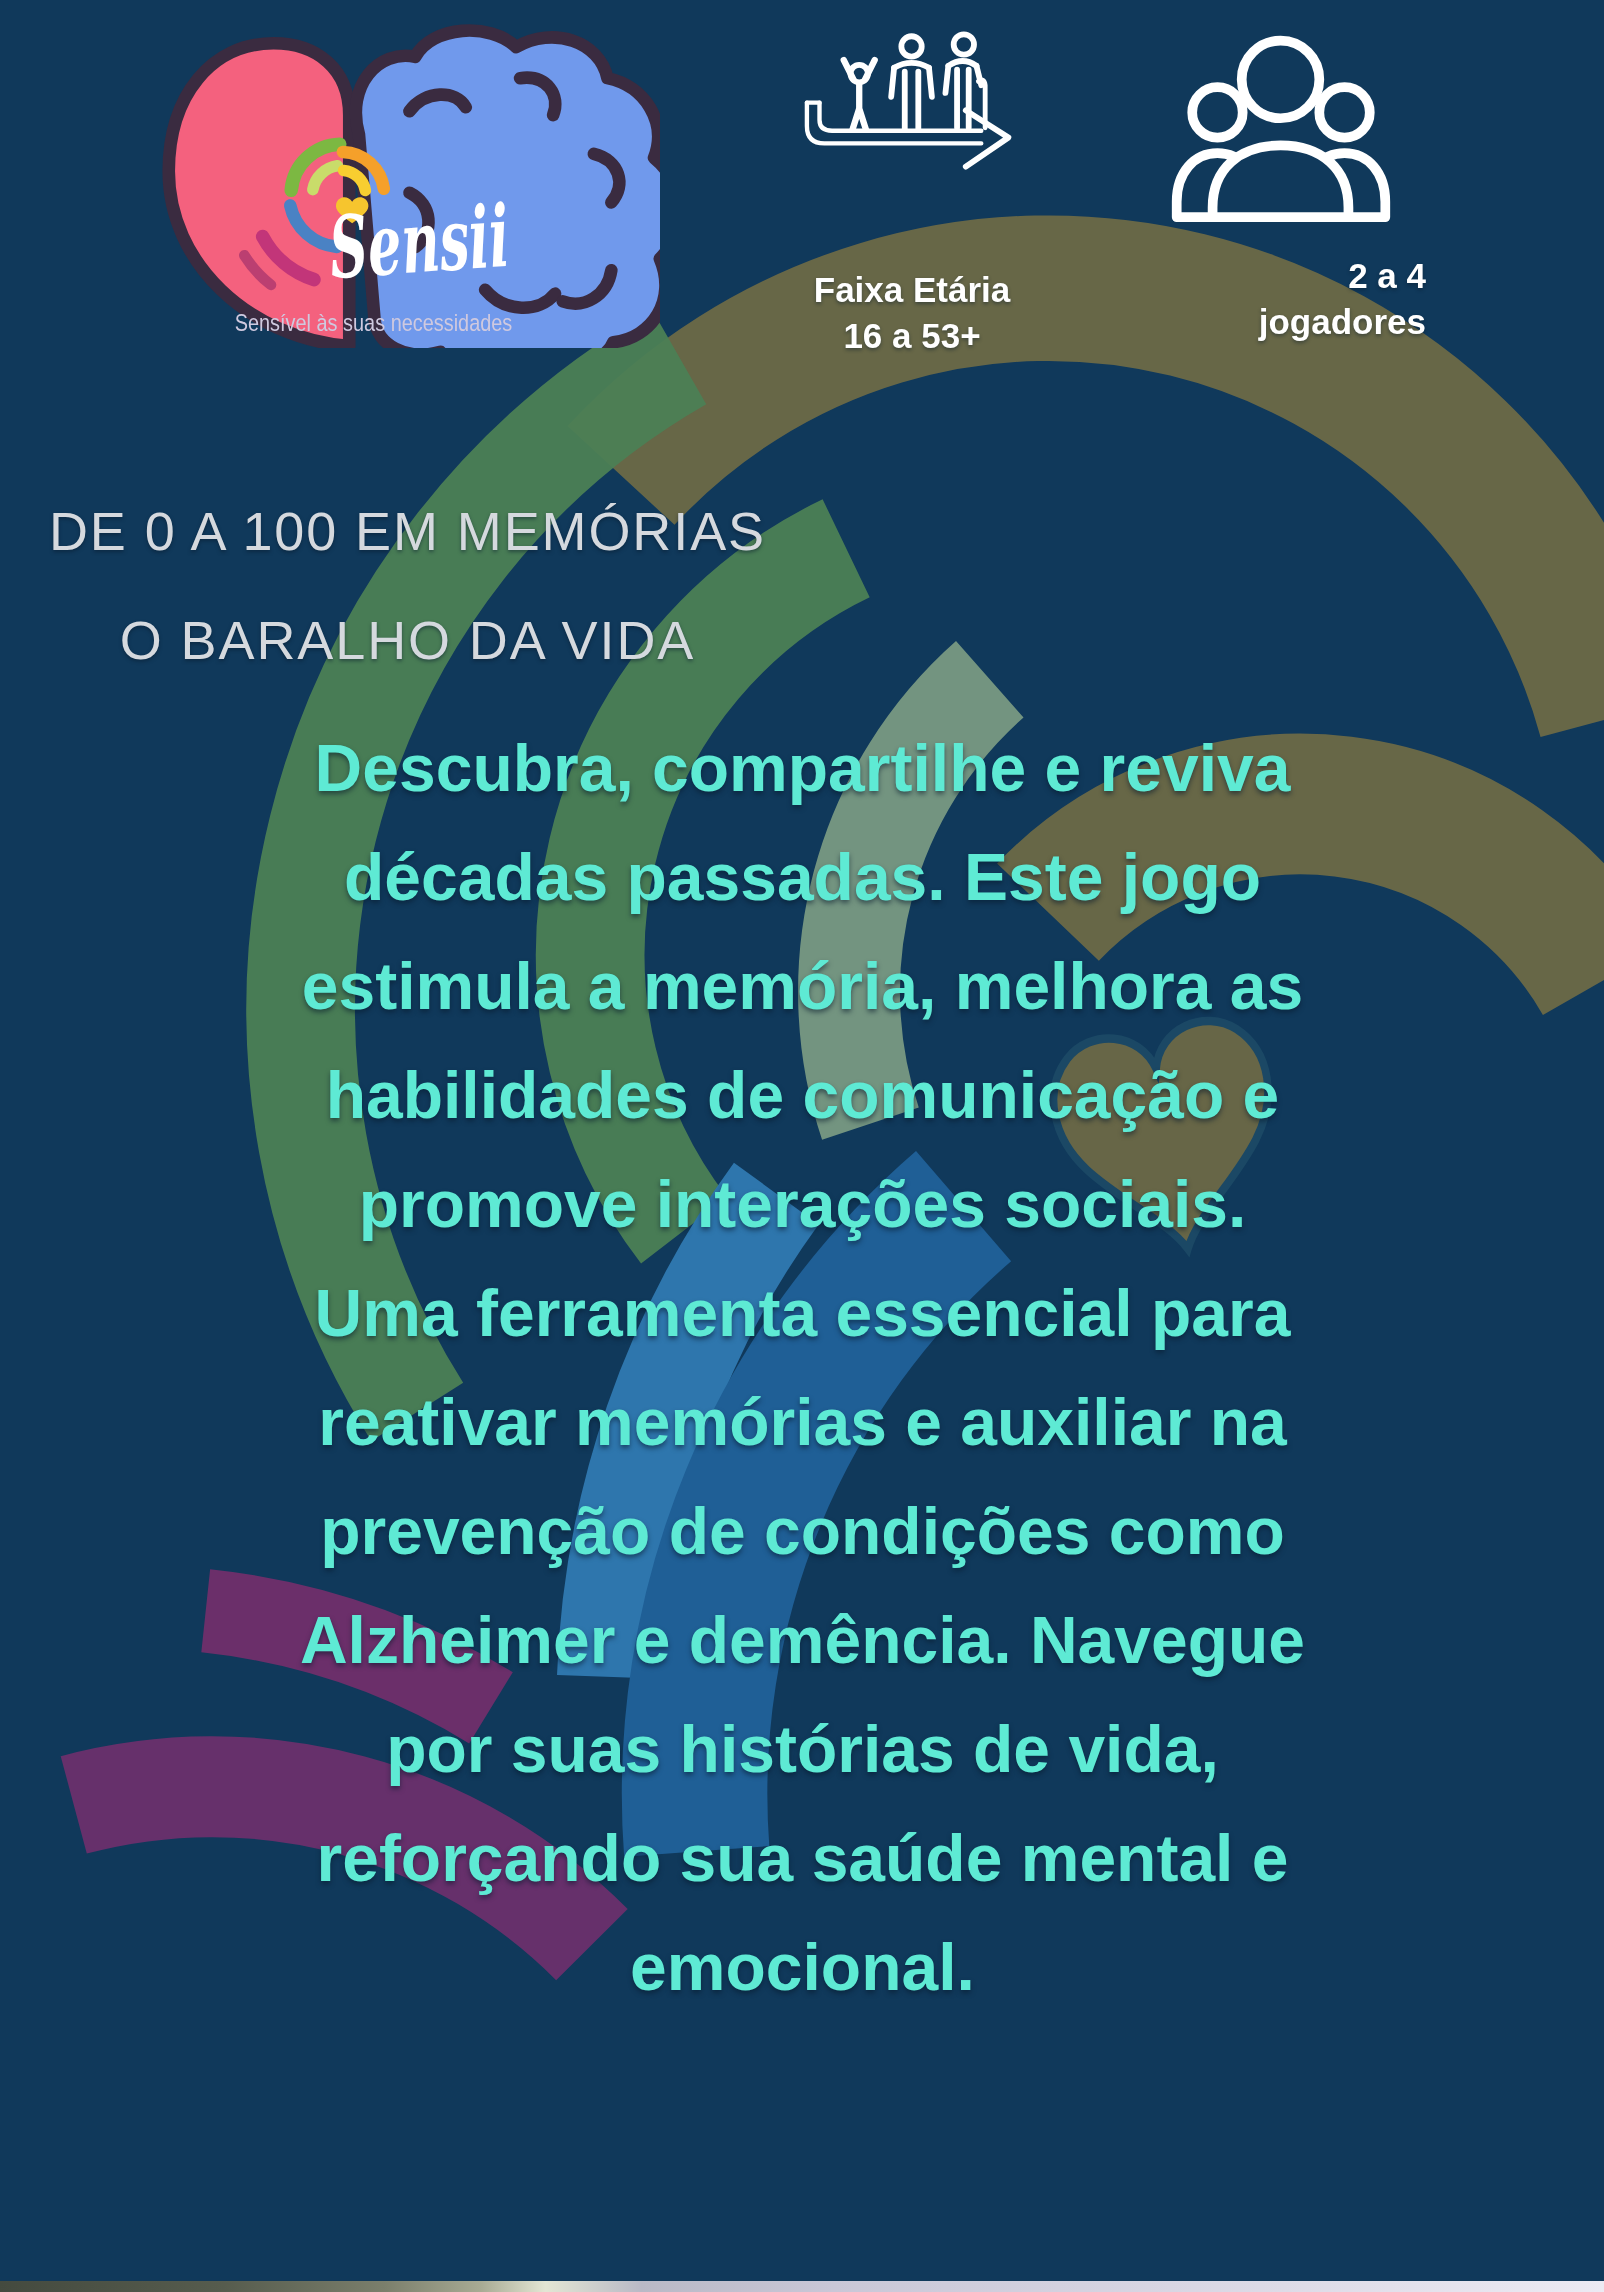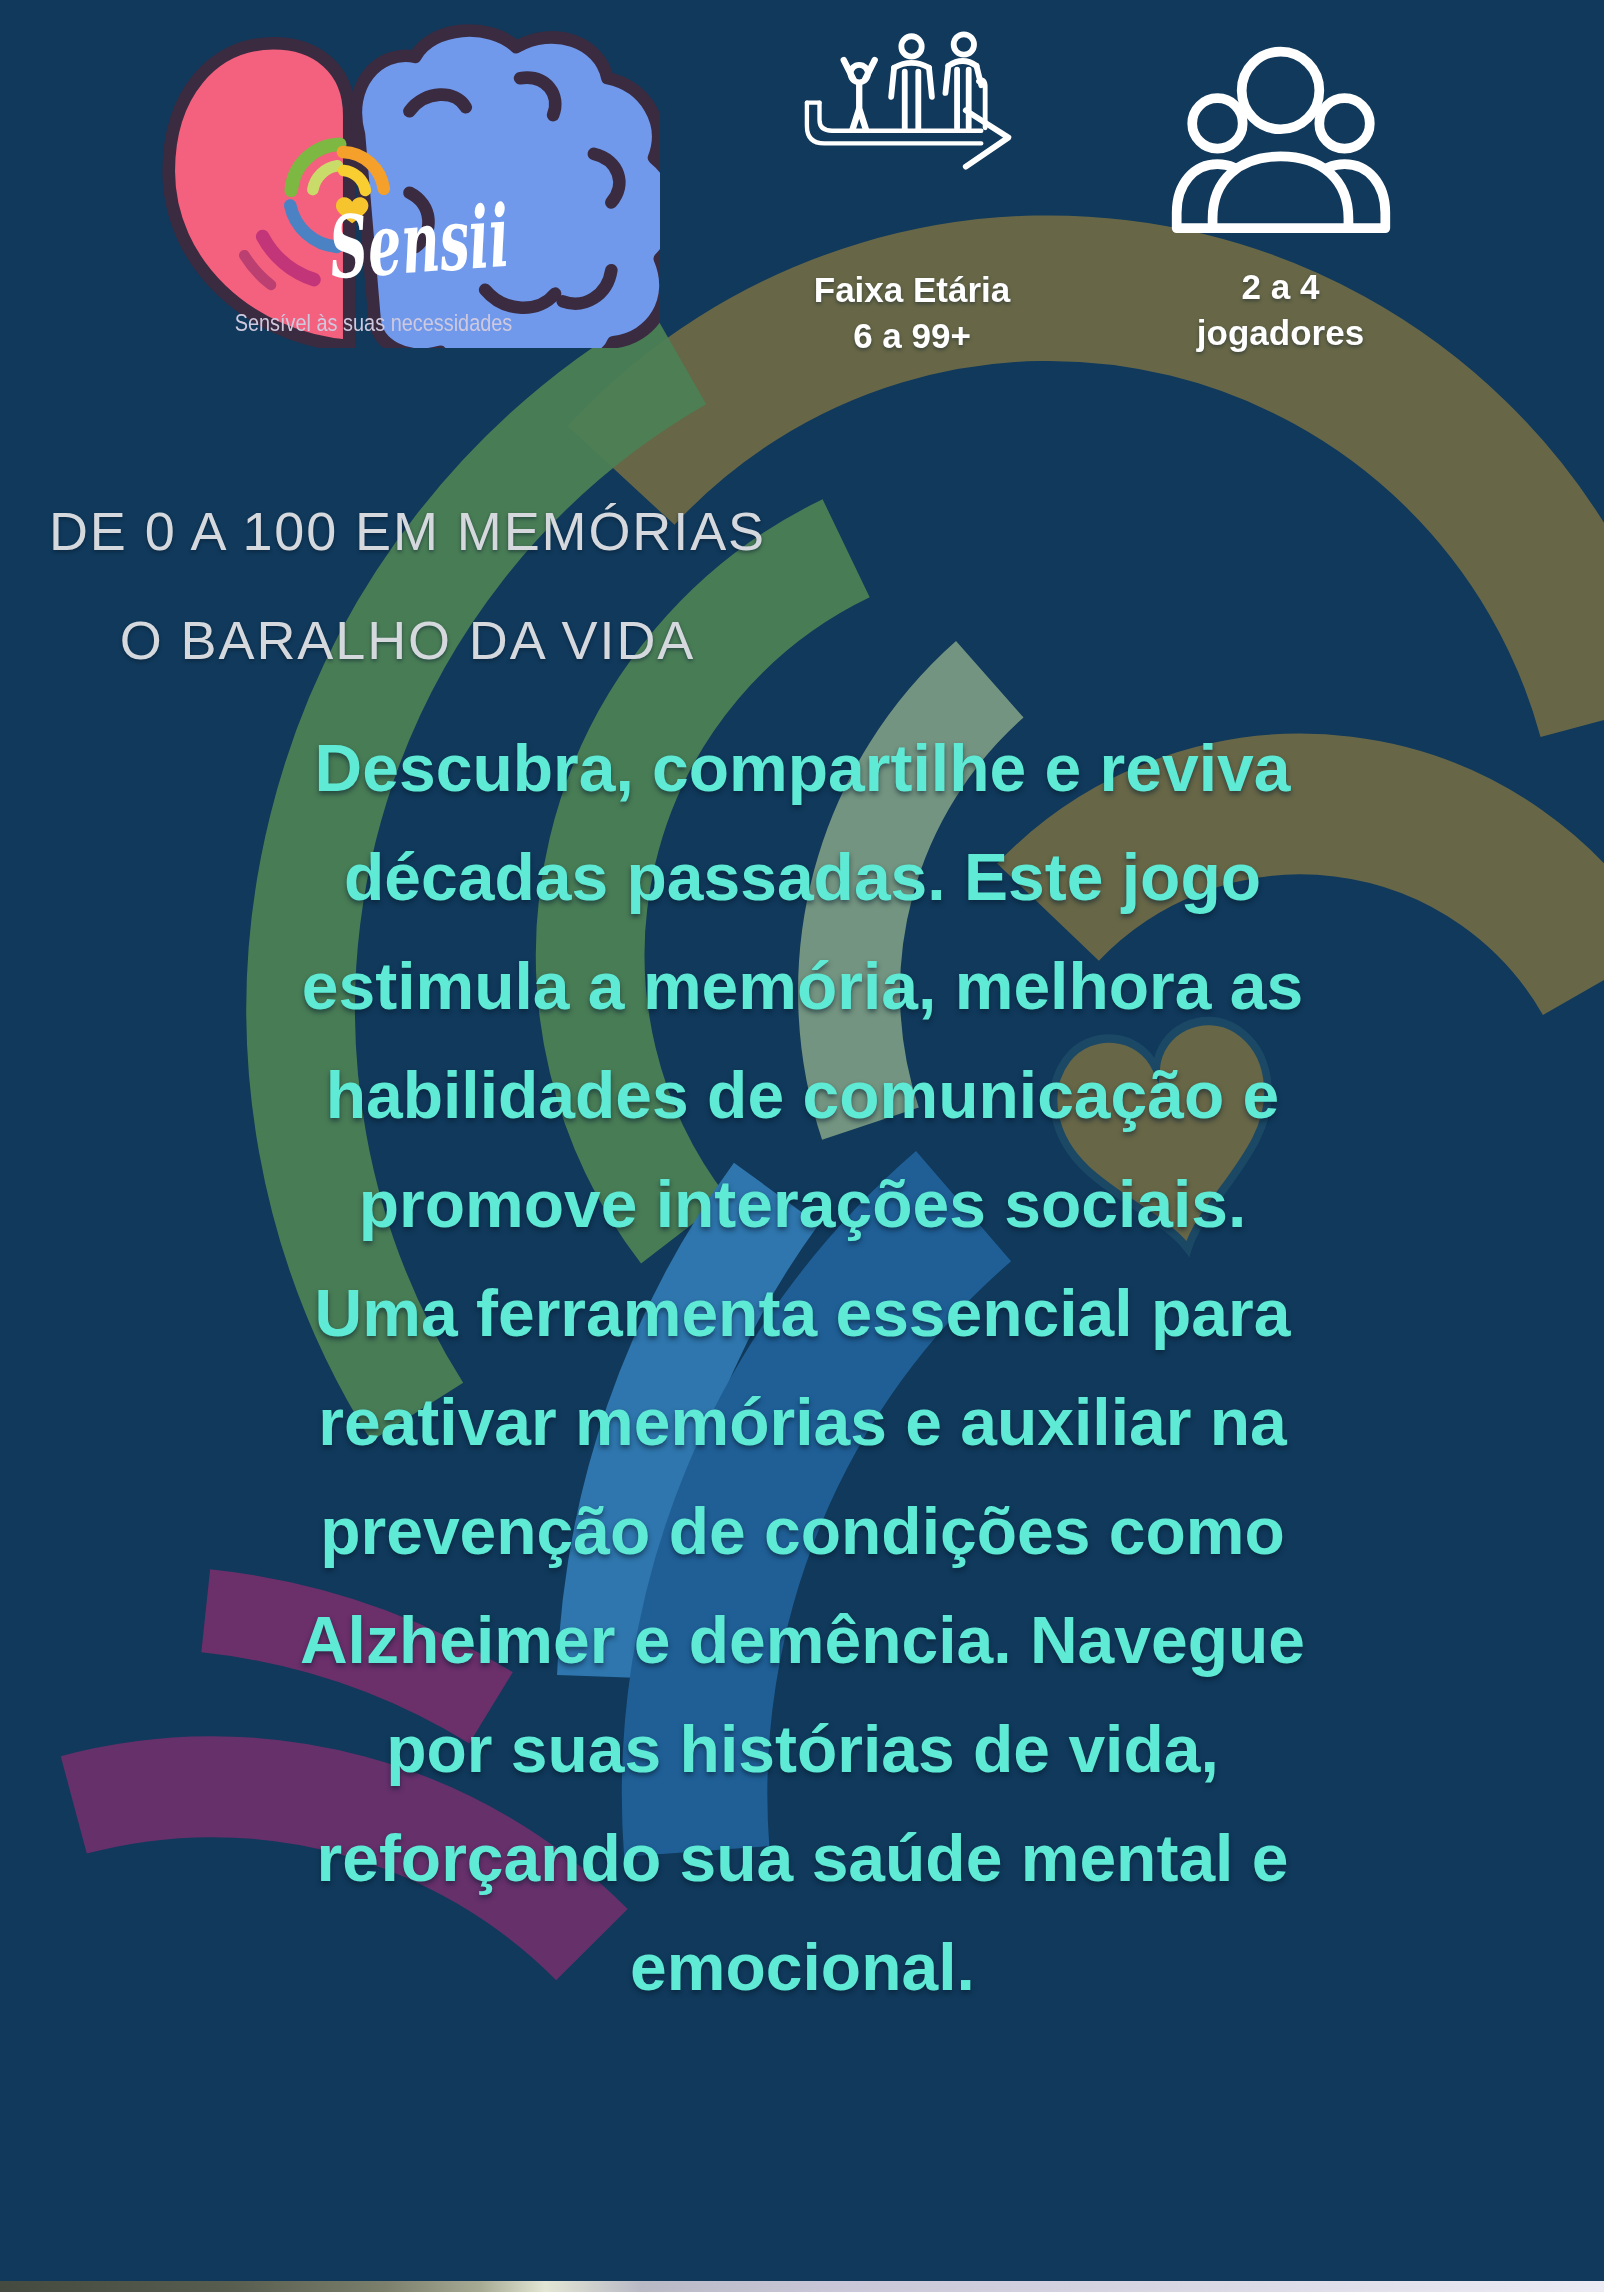--- a/index.html
+++ b/index.html
@@ -25,21 +25,21 @@
   .info-label {
     white-space: pre-line;
     color: #FFFFFF;
     font-weight: bold;
     font-size: 35px;
     line-height: 46px;
     text-shadow: 0 1.9px 3.9px rgba(8,26,43,0.45);
   }
   #age-block { left: 747px; top: 29px; width: 330px; }
   #age-block .info-label { margin-top: 83px; }
-  #players-block { left: 1135px; top: 38px; width: 291px; }
+  #players-block { left: 1135px; top: 27px; width: 291px; text-align: right; }
   #players-block .info-label { margin-top: 27px; }
 
   .game-title {
     position: absolute;
     left: 29px;
     top: 477px;
     width: 757px;
     margin: 0;
     text-align: center;
     white-space: pre-line;
@@ -154,21 +154,21 @@
       </g>
 
       <g stroke-width="4.5">
         <path d="M 16 76 V 100 Q 16 118 34 118 L 196 118"></path>
         <path d="M 29 76 V 94 Q 29 105 42 105 L 196 105"></path>
         <path d="M 16 76 H 29"></path>
         <path d="M 180 84 L 224 112 L 180 142" stroke-width="6"></path>
       </g>
     </svg>
     <div class="info-label">Faixa Etária
-6 a 99+</div>
+16 a 53+</div>
   </div>
 
   <div class="info-block" id="players-block">
     <svg width="228" height="199" viewBox="0 0 235 205" stroke="#FFFFFF" stroke-width="10" stroke-linejoin="round" fill="none">
       <g>
         <circle cx="52" cy="88" r="26"></circle>
         <path d="M 10 196 V 180 C 10 150 28 130 52 130 C 76 130 94 150 94 180 V 196 Z"></path>
         <circle cx="183" cy="88" r="26"></circle>
         <path d="M 141 196 V 180 C 141 150 159 130 183 130 C 207 130 225 150 225 180 V 196 Z"></path>
       </g>

